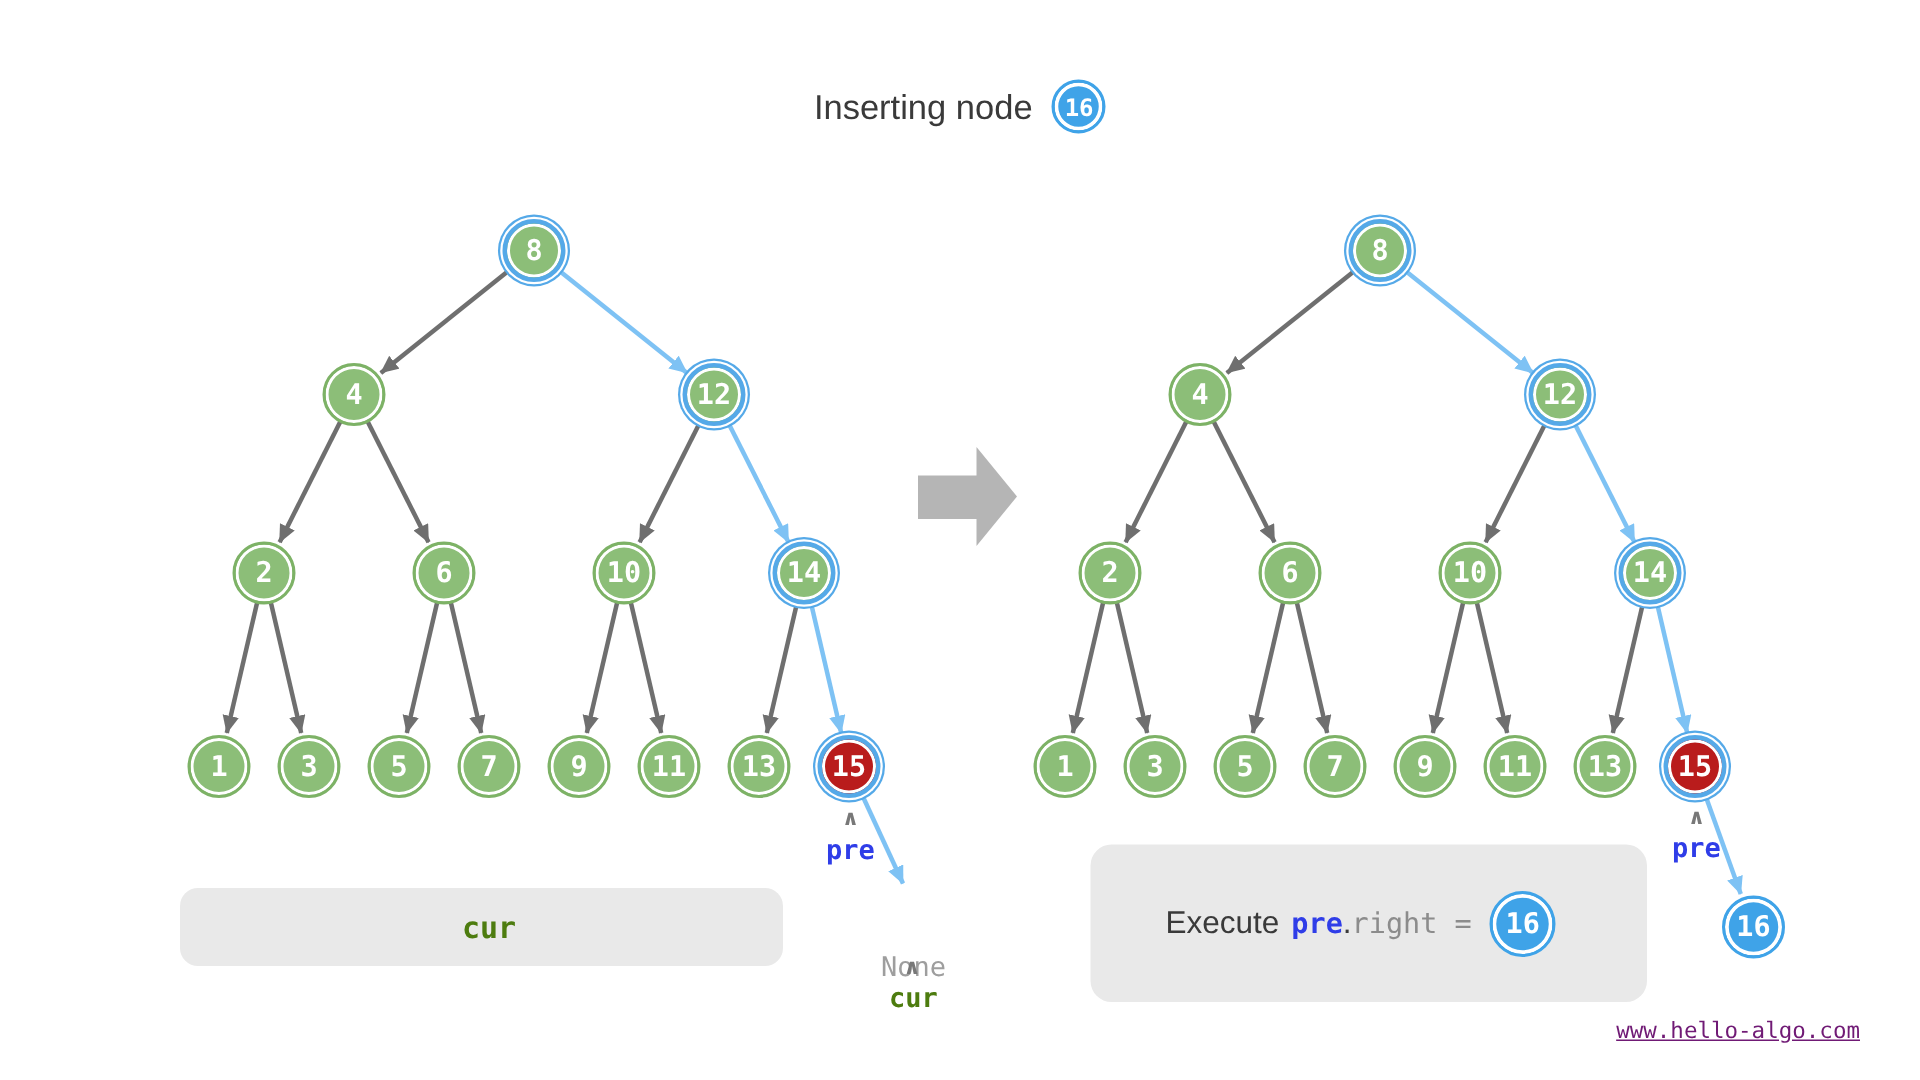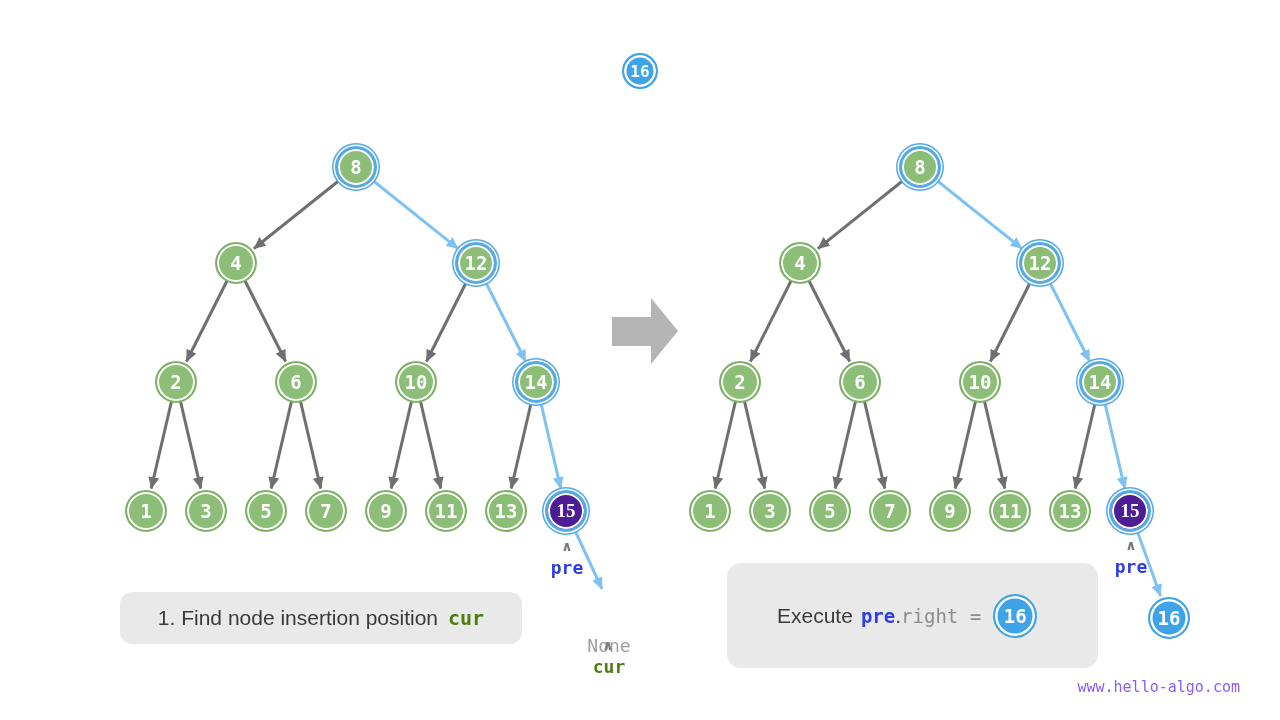--- a/index.html
+++ b/index.html
@@ -14,50 +14,51 @@
   .title .c-blue{width:36px;height:36px;font-size:16px;}
   
   svg.edges{position:absolute;left:0;top:0;}
   
   .node{position:absolute;width:42px;height:42px;border-radius:50%;box-sizing:border-box;
         display:flex;align-items:center;justify-content:center;color:#fff;
         font-family:"DejaVu Sans Mono",monospace;font-weight:bold;font-size:19px;}
   .n-green{background:#8CBE78;border:2px solid #7DB266;box-shadow:inset 0 0 0 2px #fff;}
   .n-hl{background:#8CBE78;border:3px solid #55A9E8;
         box-shadow:inset 0 0 0 2px #fff,0 0 0 1.5px #fff,0 0 0 3px #55A9E8;}
-  .n-purple{background:#4c1d95;border:3px solid #55A9E8;
-        box-shadow:inset 0 0 0 2px #fff,0 0 0 1.5px #fff,0 0 0 3px #55A9E8;font-family:Liberation Serif, serif;}
+  .n-purple{background:#b91c1c;border:3px solid #55A9E8;
+        box-shadow:inset 0 0 0 2px #fff,0 0 0 1.5px #fff,0 0 0 3px #55A9E8;}
   .n-blue{background:#3FA3E8;border:2px solid #3FA3E8;box-shadow:inset 0 0 0 2.5px #fff;}
   
   .lbl{position:absolute;transform:translate(-50%,-50%);white-space:nowrap;}
   .caret{font:bold 14px "DejaVu Sans",sans-serif;color:#787878;}
   .kw-pre{font:bold 18px "DejaVu Sans Mono",monospace;color:#2F3DE8;}
   .kw-cur{font:bold 18px "DejaVu Sans Mono",monospace;color:#4d7c0f;}
   .none-lbl{font:18px "DejaVu Sans Mono",monospace;color:#9E9E9E;}
   
   .cap{position:absolute;background:#E9E9E9;color:#3A3A3A;}
   .cap1{left:120px;top:592px;width:402px;height:52px;border-radius:12px;display:flex;
         align-items:center;justify-content:center;font-size:21px;}
   .cap1 .kw-cur{font-size:20px;margin-left:10px;}
   .cap2{left:727px;top:563px;width:371px;height:105px;border-radius:14px;display:flex;
         flex-direction:column;justify-content:center;padding-left:36px;box-sizing:border-box;gap:5px;
         font-size:21px;}
   .cap2-line2{display:flex;align-items:center;margin-left:14px;}
   .cap2 .kw-pre{font-size:19px;margin-left:8px;}
   .code-gray{font:19px "DejaVu Sans Mono",monospace;color:#8C8C8C;text-align:right;}
   .cap2 .c-blue{width:44px;height:44px;font-size:19px;margin-left:12px;}
   
-  .footer{position:absolute;top:678px;right:40px;font:15px "DejaVu Sans Mono",monospace;color:#8b5cf6;}
+  .footer{position:absolute;top:678px;right:40px;font:15px "DejaVu Sans Mono",monospace;color:#701a75;text-decoration:underline;}
 </style>
 </head>
 <body>
 
 <div class="canvas">
 
   <div class="title">
+    <span>Inserting node</span>
     <span class="circle c-blue">
       <span>16</span>
     </span>
   </div>
 
   <svg class="edges" width="1280" height="720" viewBox="0 0 1280 720">
     <defs>
       <marker id="mg" markerWidth="14" markerHeight="14" refX="11.5" refY="5.5" orient="auto" markerUnits="userSpaceOnUse">
         <path d="M0,0 L12,5.5 L0,11 Z" fill="#6F6F6F"></path>
       </marker>
@@ -200,21 +201,20 @@
   <div class="lbl caret" style="left:567px;top:546px">∧</div>
   <div class="lbl kw-pre" style="left:567px;top:567px">pre</div>
   <div class="lbl none-lbl" style="left:609px;top:645px">None</div>
   <div class="lbl caret" style="left:608px;top:645px">∧</div>
   <div class="lbl kw-cur" style="left:609px;top:666px">cur</div>
 
   <div class="lbl caret" style="left:1131px;top:545px">∧</div>
   <div class="lbl kw-pre" style="left:1131px;top:566px">pre</div>
 
   <div class="cap cap1">
-    <span>1. Find node insertion position</span>
     <span class="kw-cur">cur</span>
   </div>
 
   <div class="cap cap2">
     <div class="cap2-line2">
       <span>Execute</span>
       <span class="kw-pre">pre</span>
       <span>.</span>
       <span class="code-gray">right = </span>
       <span class="circle c-blue">

